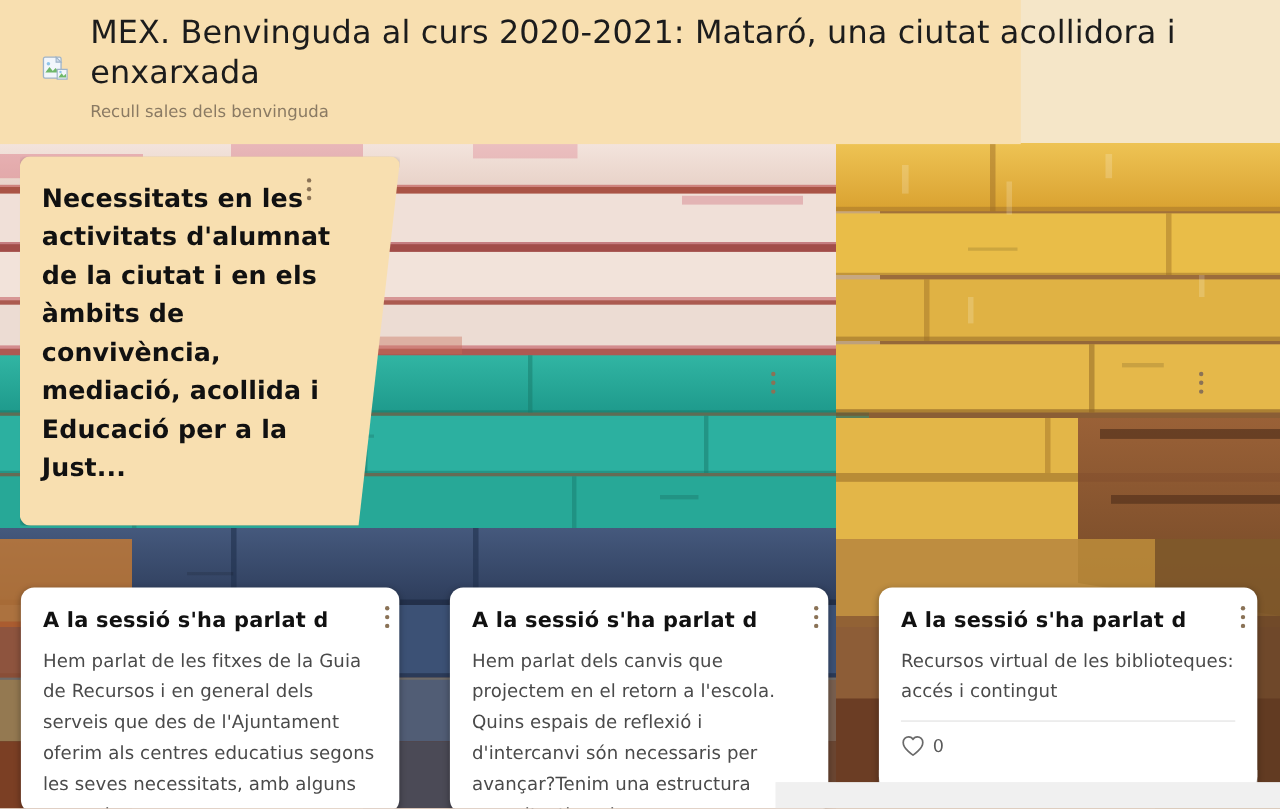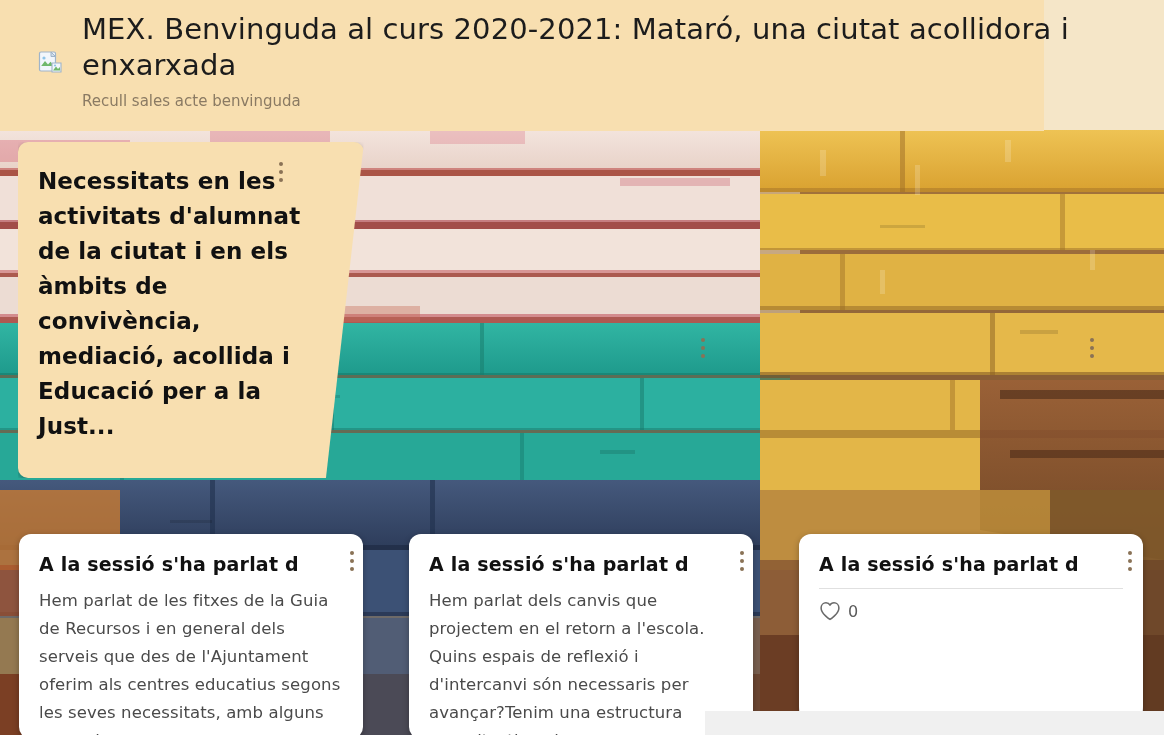--- a/index.html
+++ b/index.html
@@ -29,21 +29,21 @@
     width: 1164px;
     height: 605px;
     overflow: hidden;
     background: #b6856a;
   }
 
   
   #header {
     position: absolute;
     left: 0; top: 0;
-    width: 1044px;
+    width: 928px;
     height: 131px;
     background: #f8dfb0;
     z-index: 40;
   }
   #header-icon {
     position: absolute;
     left: 38px;
     top: 50px;
     width: 24px;
     height: 24px;
@@ -349,21 +349,21 @@
         <path d="M13 2 L17.5 6.5 L13 6.5 Z" fill="#cfdce9" stroke="#9fb4c9" stroke-width="1"></path>
         <circle cx="6" cy="8" r="1.6" fill="#8fc4e8"></circle>
         <path d="M3.2 16 L7 11 L10 14.5 L12.5 11.8 L16 16 Z" fill="#6fb86a"></path>
         <path d="M14 13 L23 13 L23 22 L14 22 Z" fill="#f2f6fb" stroke="#9fb4c9" stroke-width="1.1"></path>
         <path d="M15 20.5 L18 16.5 L20 19 L21.8 17 L22.2 20.5 Z" fill="#6fb86a"></path>
         <circle cx="17" cy="15.5" r="1.1" fill="#8fc4e8"></circle>
       </svg>
     </div>
     <div id="header-text">
       <div id="header-title">MEX. Benvinguda al curs 2020-2021: Mataró, una ciutat acollidora i enxarxada</div>
-      <div id="header-sub">Recull sales acte benvinguda</div>
+      <div id="header-sub">Recull sales dels benvinguda</div>
     </div>
   </div>
 
   <div id="sec-0" class="sec-card">
     <div class="sec-shape"></div>
     <div class="sec-body">
       <div class="sec-title">Necessitats en les activitats d'alumnat de la ciutat i en els àmbits de convivència, mediació, acollida i Educació per a la Just...</div>
     </div>
   </div>
 
@@ -392,20 +392,21 @@
     <div class="post-body">Hem parlat de les fitxes de la Guia de Recursos i en general dels serveis que des de l'Ajuntament oferim als centres educatius segons les seves necessitats, amb alguns exemples.</div>
   </div>
 
   <div id="post-1" class="post-card">
     <div class="post-title">A la sessió s'ha parlat de:</div>
     <div class="post-body">Hem parlat dels canvis que projectem en el retorn a l'escola. Quins espais de reflexió i d'intercanvi són necessaris per avançar?Tenim una estructura organitzativa als</div>
   </div>
 
   <div id="post-2" class="post-card">
     <div class="post-title">A la sessió s'ha parlat de:</div>
+    <div class="post-body">Recursos virtual de les biblioteques: accés i contingut</div>
     <div class="post-divider"></div>
     <div class="post-actions">
       <span>
         <svg width="22" height="20" viewBox="0 0 24 22">
           <path d="M12 20.3 C12 20.3 2.2 14.1 2.2 7.6 C2.2 4.3 4.7 2 7.6 2 C9.7 2 11.3 3.2 12 4.6 C12.7 3.2 14.3 2 16.4 2 C19.3 2 21.8 4.3 21.8 7.6 C21.8 14.1 12 20.3 12 20.3 Z" fill="none" stroke="#6a6a6a" stroke-width="1.7" stroke-linejoin="round"></path>
         </svg>
       </span>
       <span class="like-count">0</span>
     </div>
   </div>

